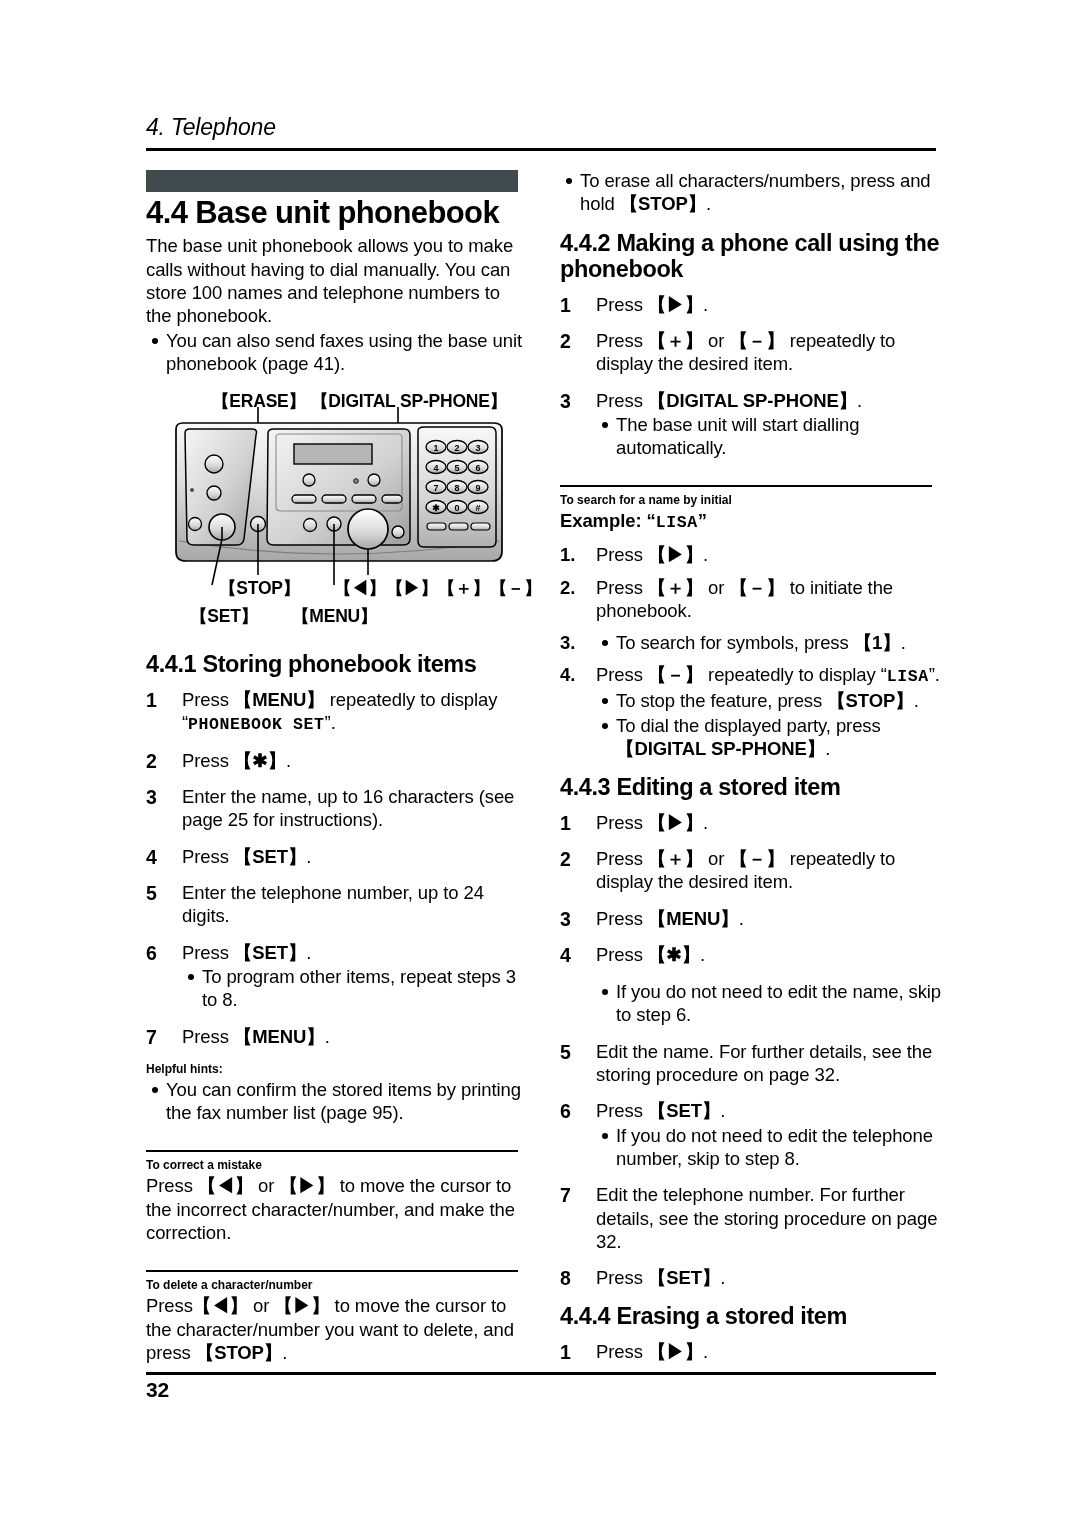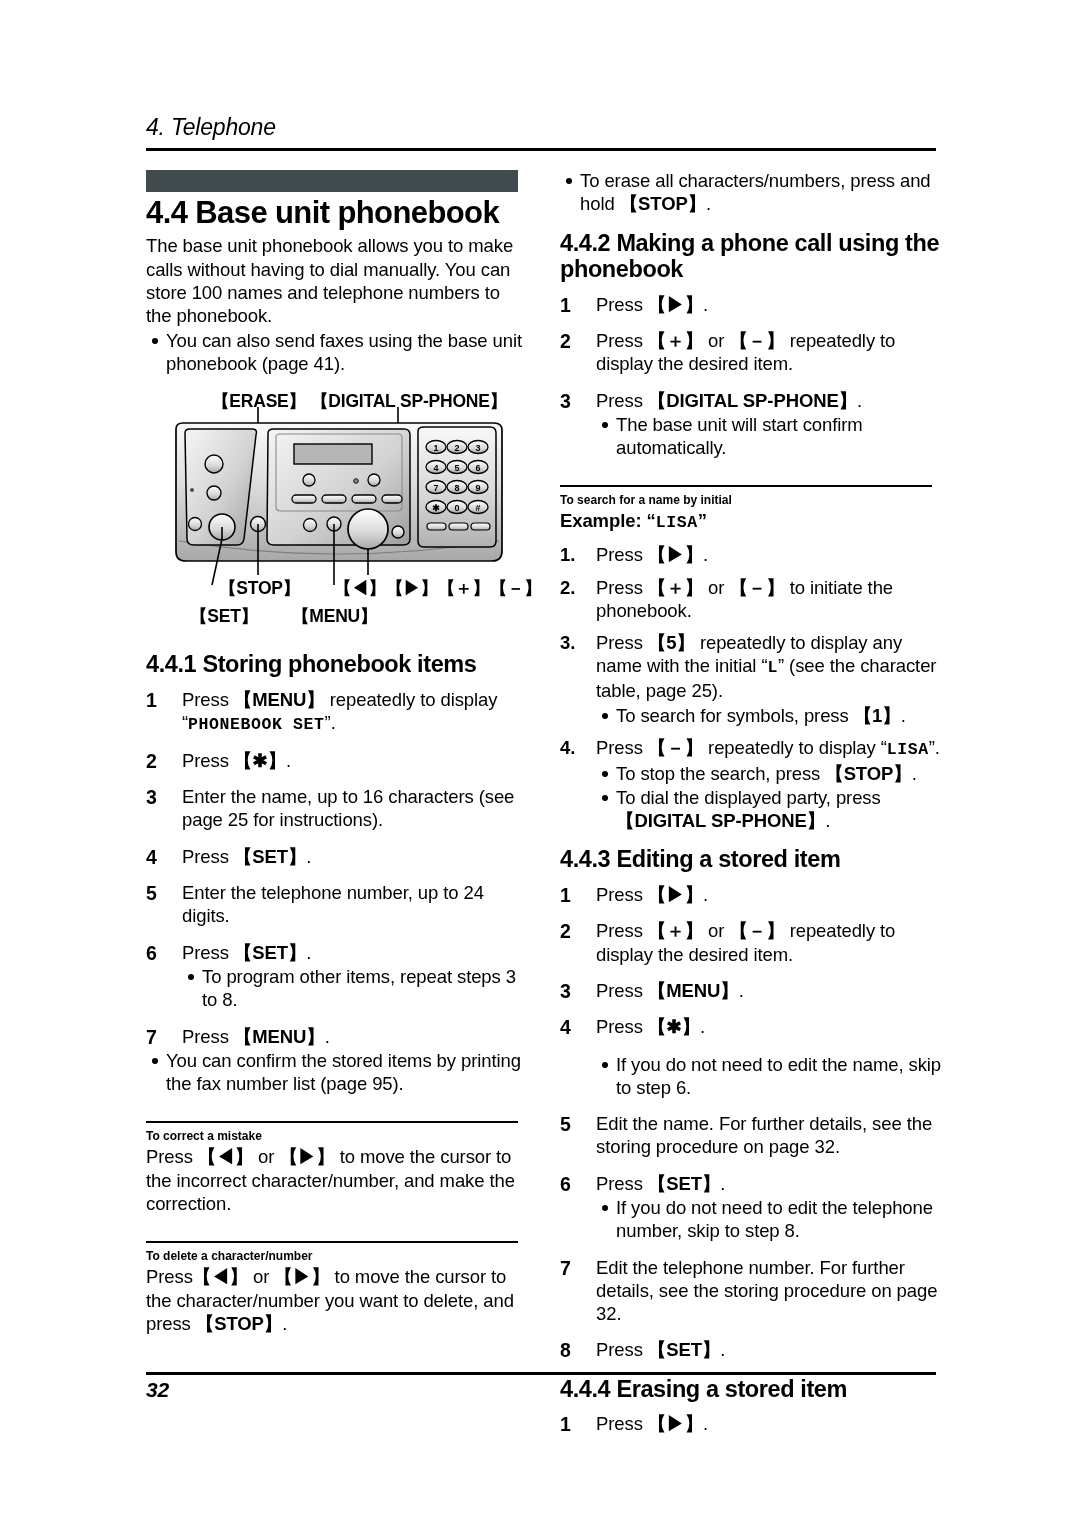--- a/index.html
+++ b/index.html
@@ -166,21 +166,20 @@
   .footer-rule {
     position: absolute;
     left: 146px; top: 1372px;
     width: 790px; height: 3px;
     background: #000;
   }
   .folio {
     position: absolute;
     left: 146px; top: 1378px;
     font-size: 21px;
-    font-style: italic;
     font-weight: bold;
     letter-spacing: -0.3px;
   }
 </style>
 </head>
 <body>
 
 <div class="page">
 
   <div class="runhead">
@@ -345,20 +344,21 @@
         <ul class="bullets" style="margin-top:1px;">
           <li>To program other items, repeat steps 3 to 8.</li>
         </ul>
       </li>
       <li>
         <span class="num">7</span>
         <span class="step-text"><span>Press </span><span class="key">【MENU】</span><span>.</span></span>
       </li>
     </ol>
 
+    <h3 class="minor-title" style="margin-top:14px;">Helpful hints:</h3>
     <ul class="bullets">
       <li>You can confirm the stored items by printing the fax number list (page 95).</li>
     </ul>
 
     <div class="hr-thin gapbig"></div>
 
     <h3 class="minor-title">To correct a mistake</h3>
     <p class="para"><span>Press </span><span class="key">【◀】</span><span> or </span><span class="key">【▶】</span><span> to move the cursor to the incorrect character/number, and make the correction.</span></p>
 
     <div class="hr-thin gapbig"></div>
@@ -382,51 +382,50 @@
         <span class="step-text"><span>Press </span><span class="key">【▶】</span><span>.</span></span>
       </li>
       <li>
         <span class="num">2</span>
         <span class="step-text"><span>Press </span><span class="key">【＋】</span><span> or </span><span class="key">【－】</span><span> repeatedly to display the desired item.</span></span>
       </li>
       <li>
         <span class="num">3</span>
         <span class="step-text"><span>Press </span><span class="key">【DIGITAL SP-PHONE】</span><span>.</span></span>
         <ul class="bullets" style="margin-top:1px;">
-          <li>The base unit will start confirm automatically.</li>
+          <li>The base unit will start dialling automatically.</li>
         </ul>
       </li>
     </ol>
 
     <div class="hr-thin gapbig"></div>
 
     <h3 class="minor-title">To search for a name by initial</h3>
     <p class="para" style="font-weight:bold;"><span>Example: </span><span>“</span><span class="lcd">LISA</span><span>”</span></p>
 
     <ol class="steps dotted">
       <li>
         <span class="num">1.</span>
         <span class="step-text"><span>Press </span><span class="key">【▶】</span><span>.</span></span>
       </li>
       <li>
         <span class="num">2.</span>
         <span class="step-text"><span>Press </span><span class="key">【＋】</span><span> or </span><span class="key">【－】</span><span> to initiate the phonebook.</span></span>
       </li>
       <li>
         <span class="num">3.</span>
-        <span class="step-text"><span>Press </span><span class="key">【5】</span><span> repeatedly to display any name with the initial </span><span>“</span><span class="lcd">L</span><span>”</span><span> (see the character table, page 25).</span></span>
         <ul class="bullets" style="margin-top:1px;">
           <li><span>To search for symbols, press </span><span class="key">【1】</span><span>.</span></li>
         </ul>
       </li>
       <li>
         <span class="num">4.</span>
         <span class="step-text"><span>Press </span><span class="key">【－】</span><span> repeatedly to display </span><span>“</span><span class="lcd">LISA</span><span>”</span><span>.</span></span>
         <ul class="bullets" style="margin-top:1px;">
-          <li><span>To stop the search, press </span><span class="key">【STOP】</span><span>.</span></li>
+          <li><span>To stop the feature, press </span><span class="key">【STOP】</span><span>.</span></li>
           <li><span>To dial the displayed party, press </span><span class="key">【DIGITAL SP-PHONE】</span><span>.</span></li>
         </ul>
       </li>
     </ol>
 
     <h2 class="subsec-title">4.4.3 Editing a stored item</h2>
 
     <ol class="steps">
       <li>
         <span class="num">1</span>

